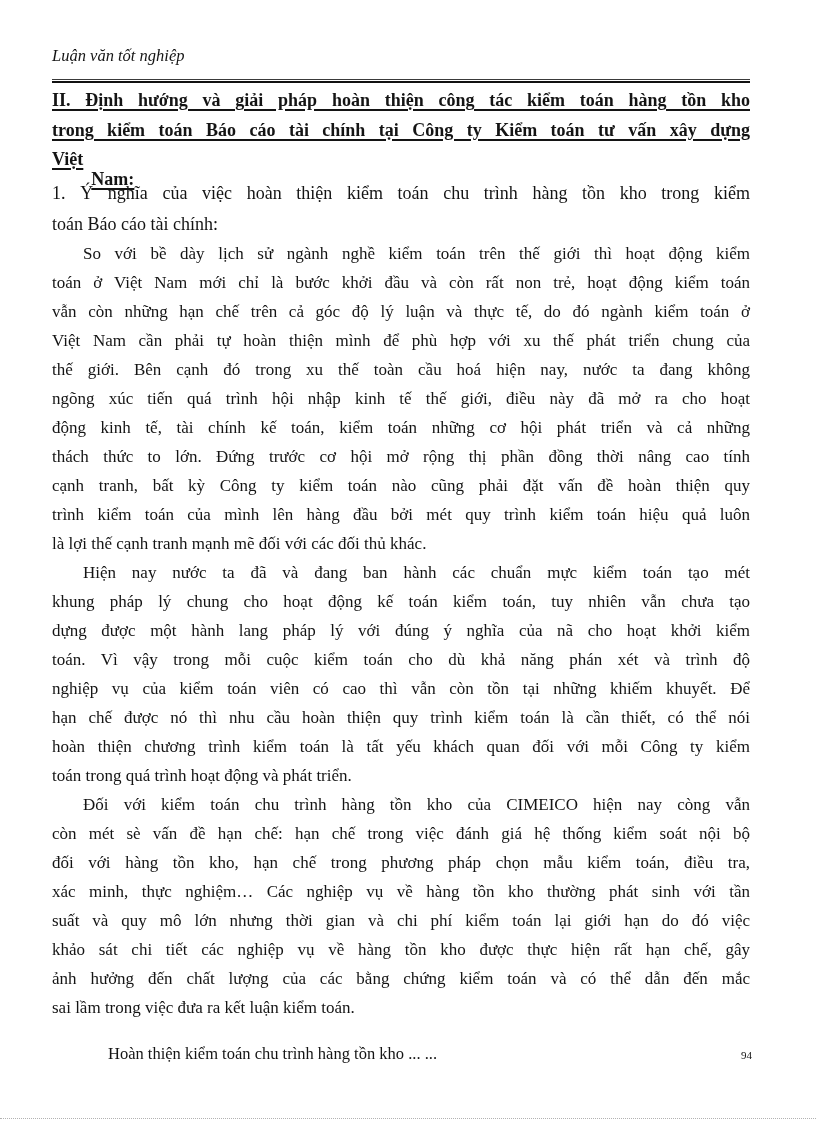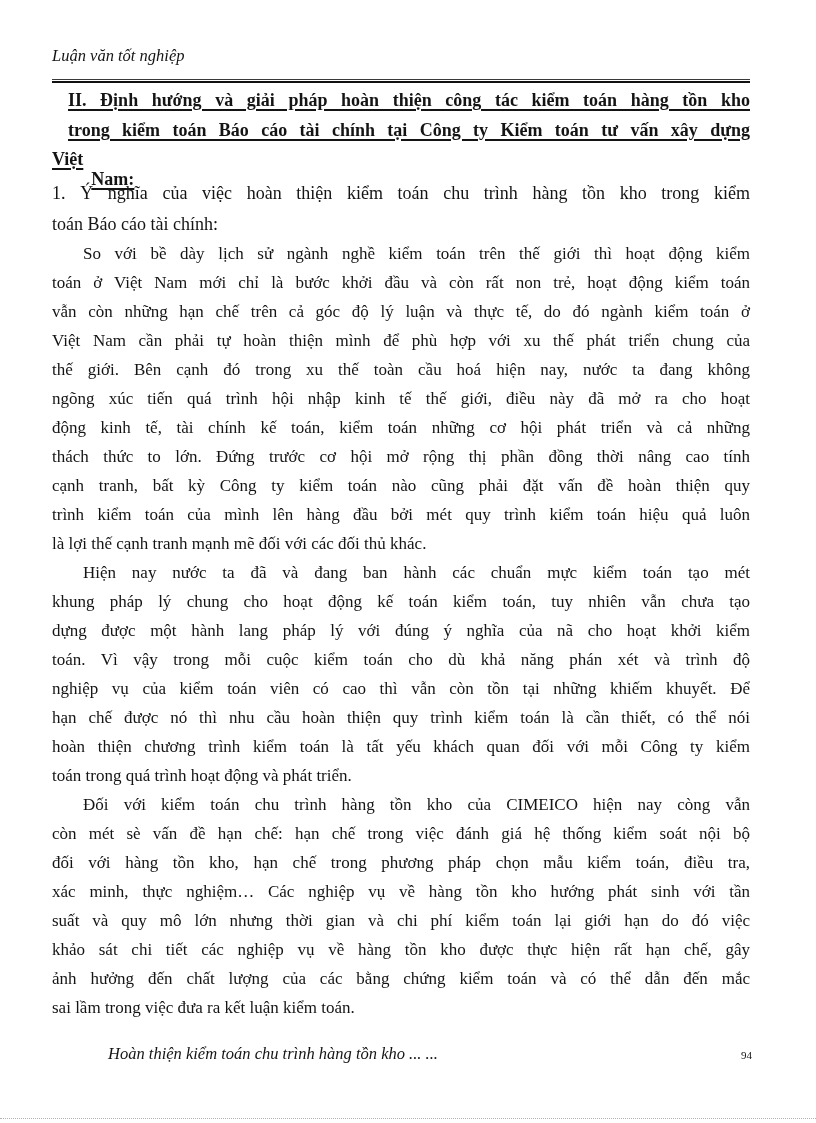--- a/index.html
+++ b/index.html
@@ -36,21 +36,20 @@
   .line {
     text-align: justify;
     text-align-last: justify;
   }
   
   .h2 {
     margin-top: 3px;
     font-weight: bold;
     font-size: 18px;
     line-height: 29.5px;
-    margin-left: 16px;
   }
   .h2 .line {
     text-decoration: underline;
     text-decoration-thickness: 2px;
     text-underline-offset: 3px;
   }
   .h2-last {
     font-weight: bold;
     font-size: 18px;
     line-height: 29.5px;
@@ -91,21 +90,20 @@
   .footer {
     position: absolute;
     left: 108px;
     right: 64px;
     top: 1044px;
     display: flex;
     justify-content: space-between;
     align-items: baseline;
   }
   .f-title {
-    font-style: italic;
     font-size: 16.5px;
     text-align: right;
   }
   .f-num {
     font-size: 11px;
   }
   
   .page-edge {
     position: absolute;
     left: 0;
@@ -161,21 +159,21 @@
         <div class="line">nghiệp vụ của kiểm toán viên có cao thì vẫn còn tồn tại những khiếm khuyết. Để</div>
         <div class="line">hạn chế được nó thì nhu cầu hoàn thiện quy trình kiểm toán là cần thiết, có thể nói</div>
         <div class="line">hoàn thiện chương trình kiểm toán là tất yếu khách quan đối với mỗi Công ty kiểm</div>
         <div class="line">toán trong quá trình hoạt động và phát triển.</div>
       </div>
 
     <div class="para">
         <div class="line">Đối với kiểm toán chu trình hàng tồn kho của CIMEICO hiện nay còng vẫn</div>
         <div class="line">còn mét sè vấn đề hạn chế: hạn chế trong việc đánh giá hệ thống kiểm soát nội bộ</div>
         <div class="line">đối với hàng tồn kho, hạn chế trong phương pháp chọn mẫu kiểm toán, điều tra,</div>
-        <div class="line">xác minh, thực nghiệm… Các nghiệp vụ về hàng tồn kho hướng phát sinh với tần</div>
+        <div class="line">xác minh, thực nghiệm… Các nghiệp vụ về hàng tồn kho thường phát sinh với tần</div>
         <div class="line">suất và quy mô lớn nhưng thời gian và chi phí kiểm toán lại giới hạn do đó việc</div>
         <div class="line">khảo sát chi tiết các nghiệp vụ về hàng tồn kho được thực hiện rất hạn chế, gây</div>
         <div class="line">ảnh hưởng đến chất lượng của các bằng chứng kiểm toán và có thể dẫn đến mắc</div>
         <div class="line">sai lầm trong việc đưa ra kết luận kiểm toán.</div>
       </div>
 
   </div>
 
   <div class="footer">
     <span class="f-title">Hoàn thiện kiểm toán chu trình hàng tồn kho ... ...</span>

